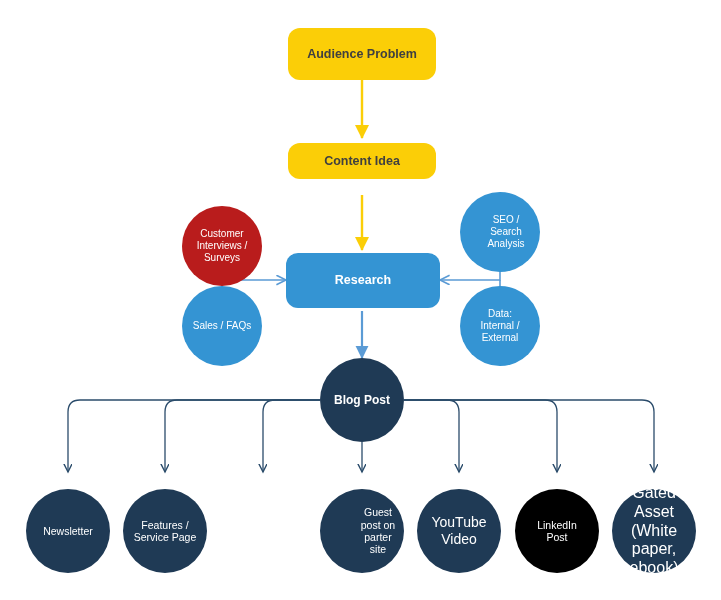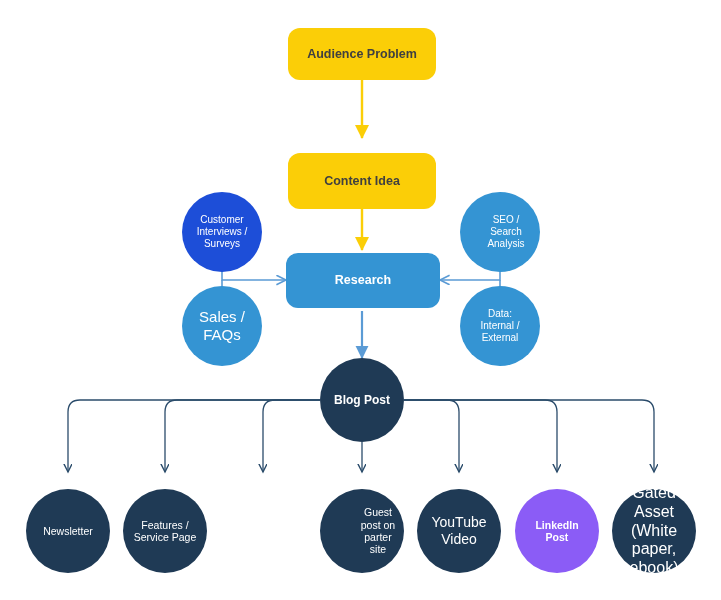--- a/index.html
+++ b/index.html
@@ -92,32 +92,32 @@
 
     <path d="M404,400 L447,400 Q459,400 459,412 L459,472" fill="none" stroke="#2B4C6B" stroke-width="1.3" marker-end="url(#arrowNavy)"></path>
     <path d="M404,400 L545,400 Q557,400 557,412 L557,472" fill="none" stroke="#2B4C6B" stroke-width="1.3" marker-end="url(#arrowNavy)"></path>
     <path d="M404,400 L642,400 Q654,400 654,412 L654,472" fill="none" stroke="#2B4C6B" stroke-width="1.3" marker-end="url(#arrowNavy)"></path>
   </svg>
 
   <div class="node node-rect" style="left:288px; top:28px; width:148px; height:52px; background:#FBCE07;">
     <span class="label t-dark fw-bold" style="font-size:12.5px;">Audience Problem</span>
   </div>
 
-  <div class="node node-rect" style="left:288px; top:153px; width:148px; height:56px; background:#FBCE07;">
+  <div class="node node-rect" style="left:288px; top:143px; width:148px; height:36px; background:#FBCE07;">
     <span class="label t-dark fw-bold" style="font-size:12.5px;">Content Idea</span>
   </div>
 
-  <div class="node node-circle" style="left:182px; top:192px; width:80px; height:80px; background:#1d4ed8;">
+  <div class="node node-circle" style="left:182px; top:206px; width:80px; height:80px; background:#b91c1c;">
     <span class="label t-light" style="font-size:10px;">Customer
 Interviews /
 Surveys</span>
   </div>
 
   <div class="node node-circle" style="left:182px; top:286px; width:80px; height:80px; background:#3494D3;">
-    <span class="label t-light" style="font-size:15px;">Sales / FAQs</span>
+    <span class="label t-light" style="font-size:10px;">Sales / FAQs</span>
   </div>
 
   <div class="node node-rect" style="left:286px; top:253px; width:154px; height:55px; background:#3494D3;">
     <span class="label t-light fw-bold" style="font-size:12.5px;">Research</span>
   </div>
 
   <div class="node node-circle" style="left:460px; top:192px; width:80px; height:80px; background:#3494D3;">
     <span class="label t-light" style="font-size:10px;margin-left:12px;">SEO /
 Search
 Analysis</span>
@@ -146,21 +146,21 @@
   <div class="node node-circle" style="left:320px; top:489px; width:84px; height:84px; background:#1F3A55;">
     <span class="label t-light" style="font-size:10.5px;padding-left:36px;">Guest post on
 parter site</span>
   </div>
 
   <div class="node node-circle" style="left:417px; top:489px; width:84px; height:84px; background:#1F3A55;">
     <span class="label t-light" style="font-size:14px;">YouTube
 Video</span>
   </div>
 
-  <div class="node node-circle" style="left:515px; top:489px; width:84px; height:84px; background:#8b5cf6;font-weight:bold;">
+  <div class="node node-circle" style="left:515px; top:489px; width:84px; height:84px; background:#000000;">
     <span class="label t-light" style="font-size:10.5px;">LinkedIn
 Post</span>
   </div>
 
   <div class="node node-circle" style="left:612px; top:489px; width:84px; height:84px; background:#1F3A55;">
     <span class="label t-light" style="font-size:16px;">Gated Asset
 (White paper,
 ebook)</span>
   </div>
 

